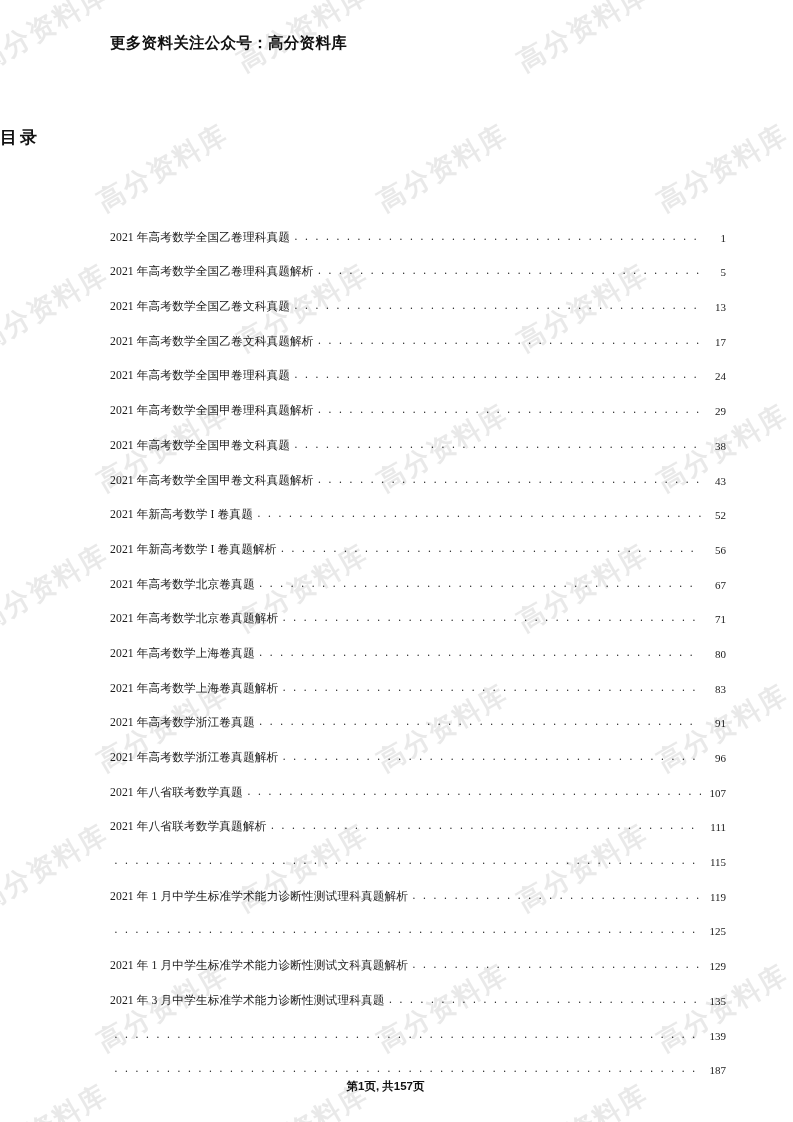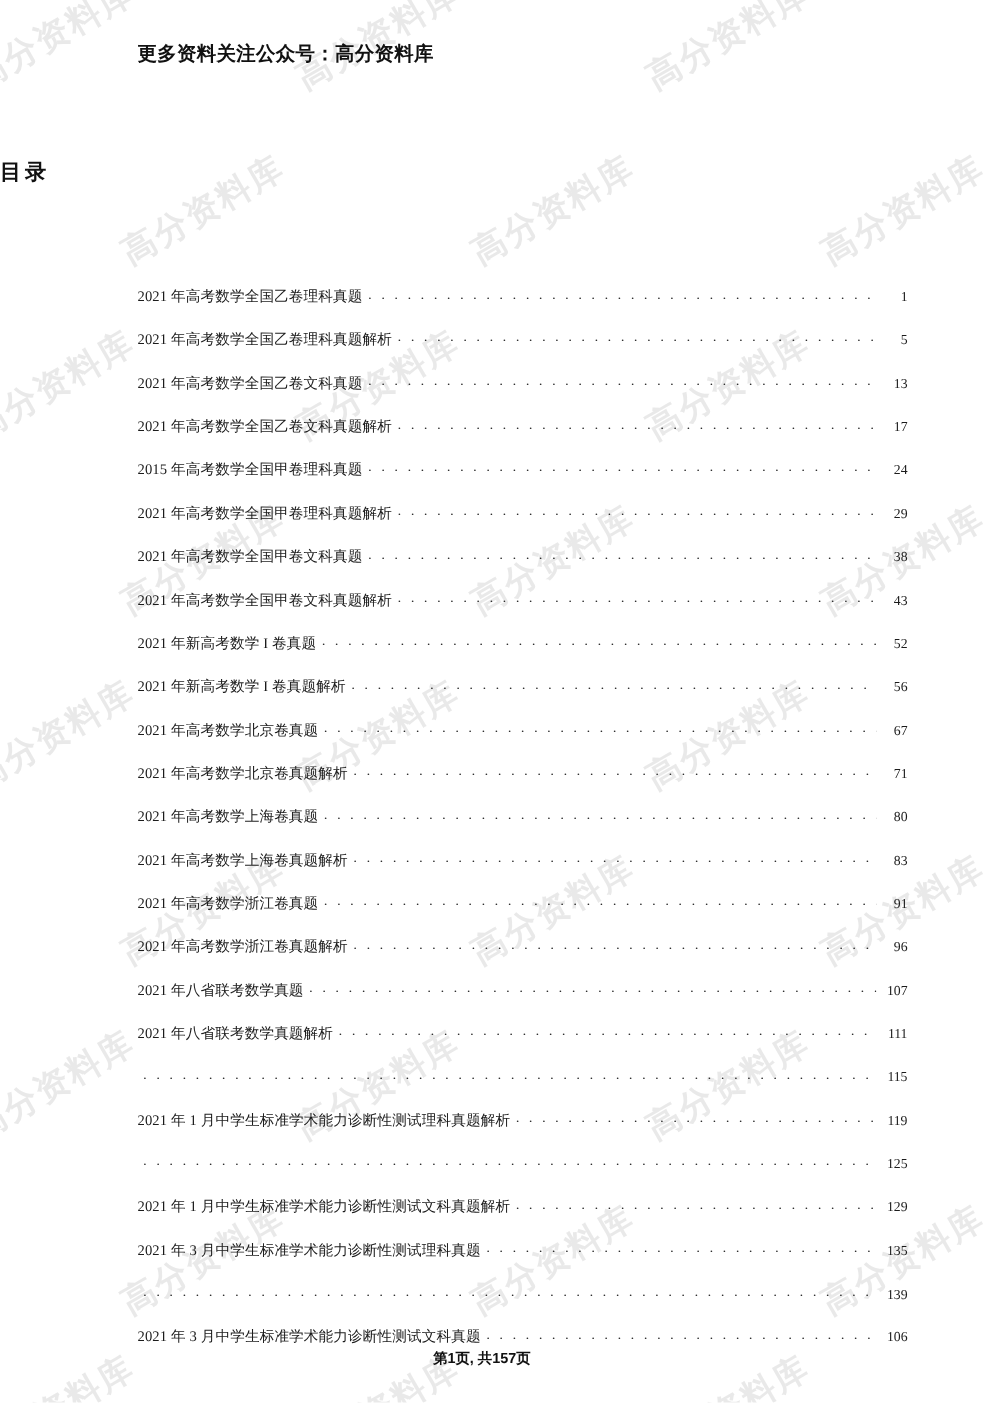--- a/index.html
+++ b/index.html
@@ -178,21 +178,21 @@
         <span class="t-label">2021 年高考数学全国乙卷文科真题</span>
         <span class="t-dots">· · · · · · · · · · · · · · · · · · · · · · · · · · · · · · · · · · · · · · · · · · · · · · · · · · · · · · · · · · · · · · · · · · · · · · · · · · · · · · · · · · · · · · · · · </span>
         <span class="t-page">13</span>
       </div>
       <div class="toc-entry">
         <span class="t-label">2021 年高考数学全国乙卷文科真题解析</span>
         <span class="t-dots">· · · · · · · · · · · · · · · · · · · · · · · · · · · · · · · · · · · · · · · · · · · · · · · · · · · · · · · · · · · · · · · · · · · · · · · · · · · · · · · · · · · · · · · · · </span>
         <span class="t-page">17</span>
       </div>
       <div class="toc-entry">
-        <span class="t-label">2015 年高考数学全国甲卷理科真题</span>
+        <span class="t-label">2021 年高考数学全国甲卷理科真题</span>
         <span class="t-dots">· · · · · · · · · · · · · · · · · · · · · · · · · · · · · · · · · · · · · · · · · · · · · · · · · · · · · · · · · · · · · · · · · · · · · · · · · · · · · · · · · · · · · · · · · </span>
         <span class="t-page">24</span>
       </div>
       <div class="toc-entry">
         <span class="t-label">2021 年高考数学全国甲卷理科真题解析</span>
         <span class="t-dots">· · · · · · · · · · · · · · · · · · · · · · · · · · · · · · · · · · · · · · · · · · · · · · · · · · · · · · · · · · · · · · · · · · · · · · · · · · · · · · · · · · · · · · · · · </span>
         <span class="t-page">29</span>
       </div>
       <div class="toc-entry">
         <span class="t-label">2021 年高考数学全国甲卷文科真题</span>
@@ -275,21 +275,20 @@
       <div class="toc-entry">
         <span class="t-label">2021 年 3 月中学生标准学术能力诊断性测试理科真题</span>
         <span class="t-dots">· · · · · · · · · · · · · · · · · · · · · · · · · · · · · · · · · · · · · · · · · · · · · · · · · · · · · · · · · · · · · · · · · · · · · · · · · · · · · · · · · · · · · · · · · </span>
         <span class="t-page">135</span>
       </div>
       <div class="toc-entry">
         <span class="t-dots">· · · · · · · · · · · · · · · · · · · · · · · · · · · · · · · · · · · · · · · · · · · · · · · · · · · · · · · · · · · · · · · · · · · · · · · · · · · · · · · · · · · · · · · · · </span>
         <span class="t-page">139</span>
       </div>
       <div class="toc-entry">
-        <span class="t-label">2021 年 3 月中学生标准学术能力诊断性测试文科真题</span>
-        <span class="t-dots">· · · · · · · · · · · · · · · · · · · · · · · · · · · · · · · · · · · · · · · · · · · · · · · · · · · · · · · · · · · · · · · · · · · · · · · · · · · · · · · · · · · · · · · · · </span>
-        <span class="t-page">106</span>
+        <span class="t-dots">· · · · · · · · · · · · · · · · · · · · · · · · · · · · · · · · · · · · · · · · · · · · · · · · · · · · · · · · · · · · · · · · · · · · · · · · · · · · · · · · · · · · · · · · · </span>
+        <span class="t-page">187</span>
       </div>
     </div>
 
   <div class="footer">第1页, 共157页</div>
 
 </div>
 
 </body></html>

